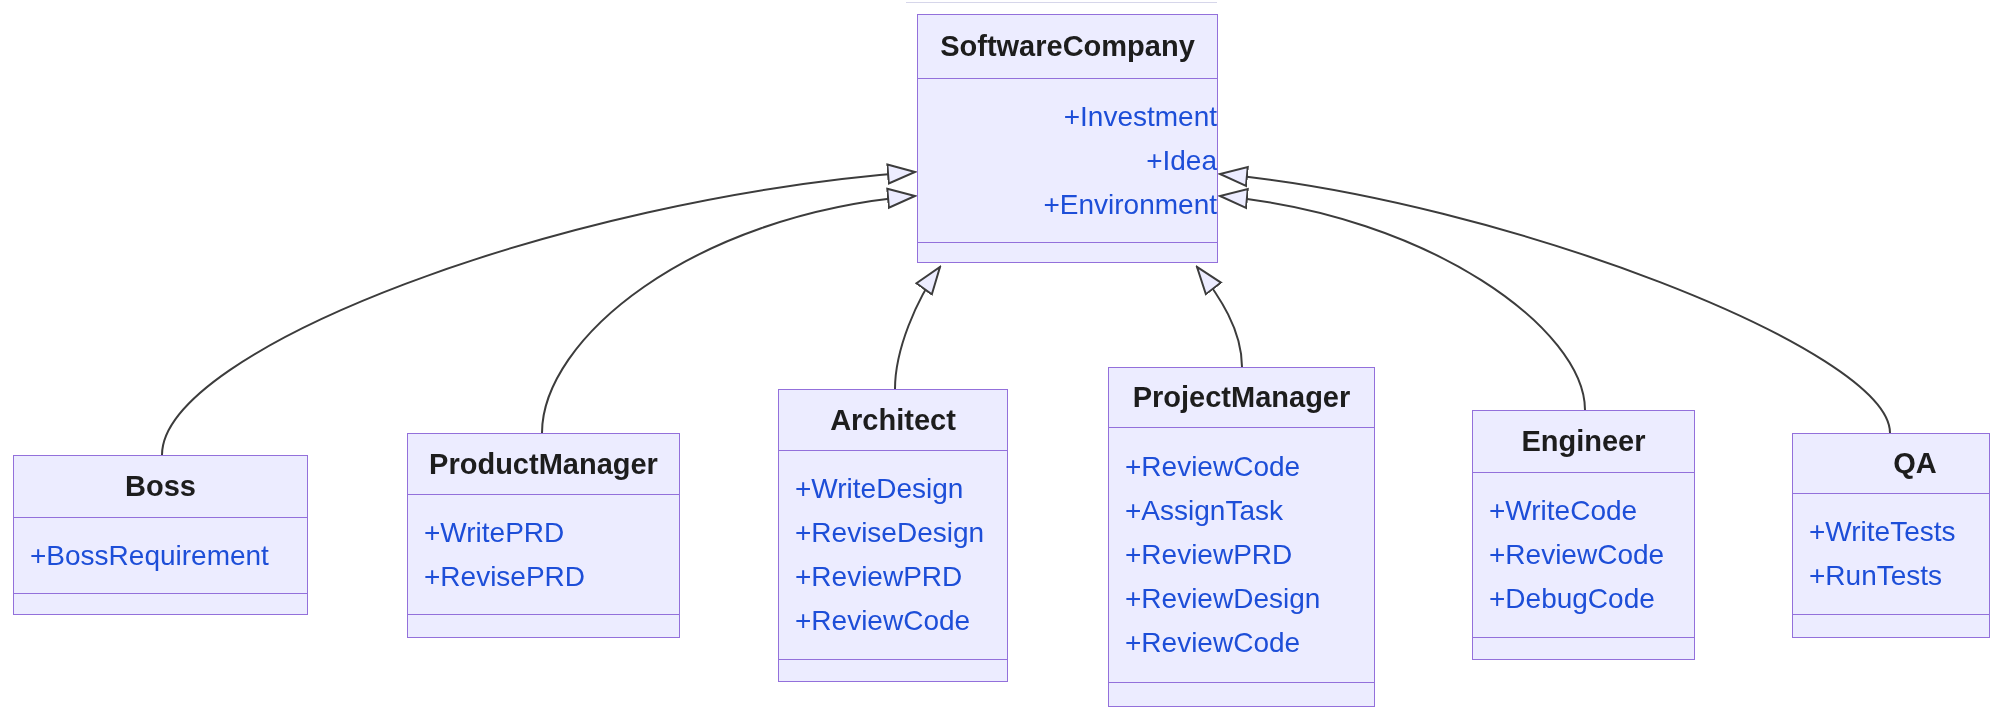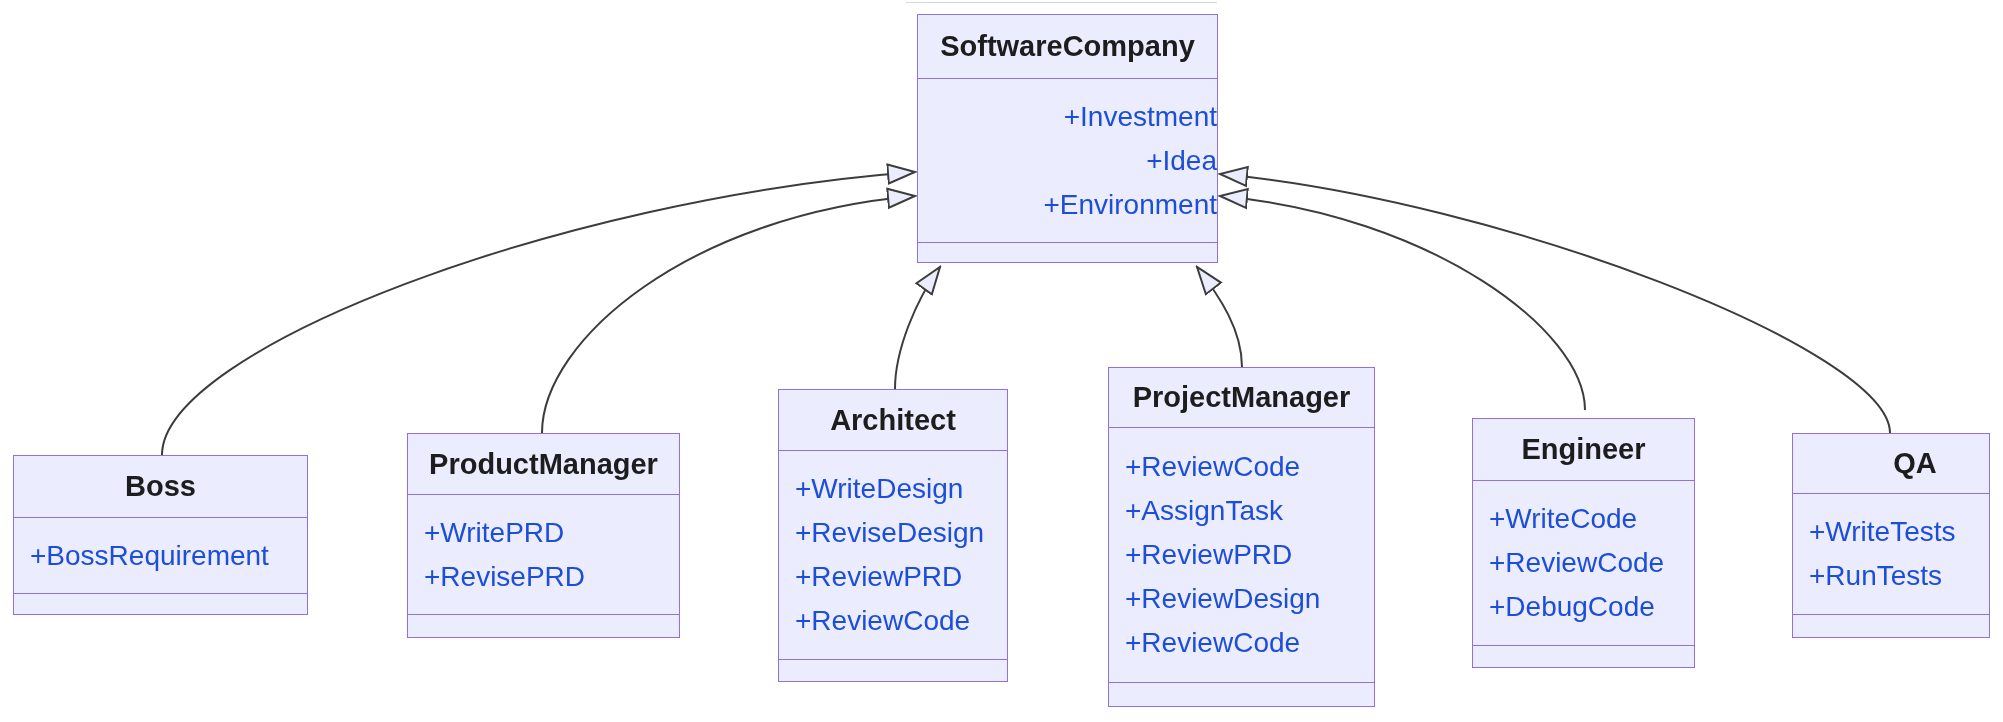--- a/index.html
+++ b/index.html
@@ -128,21 +128,21 @@
         <div class="class-title" style="height: 59px;">ProjectManager</div>
         <div class="class-attrs">
           <div class="class-attr">+ReviewCode</div>
           <div class="class-attr">+AssignTask</div>
           <div class="class-attr">+ReviewPRD</div>
           <div class="class-attr">+ReviewDesign</div>
           <div class="class-attr">+ReviewCode</div>
         </div>
         <div class="class-methods" style="height: 24px;"></div>
       </div>
-      <div class="class-node" style="left: 1472px; top: 410px; width: 223px; height: 250px; margin-top: 8px;">
+      <div class="class-node" style="left: 1472px; top: 410px; width: 223px; height: 250px;">
         <div class="class-title" style="height: 61px;">Engineer</div>
         <div class="class-attrs">
           <div class="class-attr">+WriteCode</div>
           <div class="class-attr">+ReviewCode</div>
           <div class="class-attr">+DebugCode</div>
         </div>
         <div class="class-methods" style="height: 22px;"></div>
       </div>
       <div class="class-node" style="left: 1792px; top: 433px; width: 198px; height: 205px;">
         <div class="class-title" style="height: 59px; padding-left: 48px;">QA</div>

